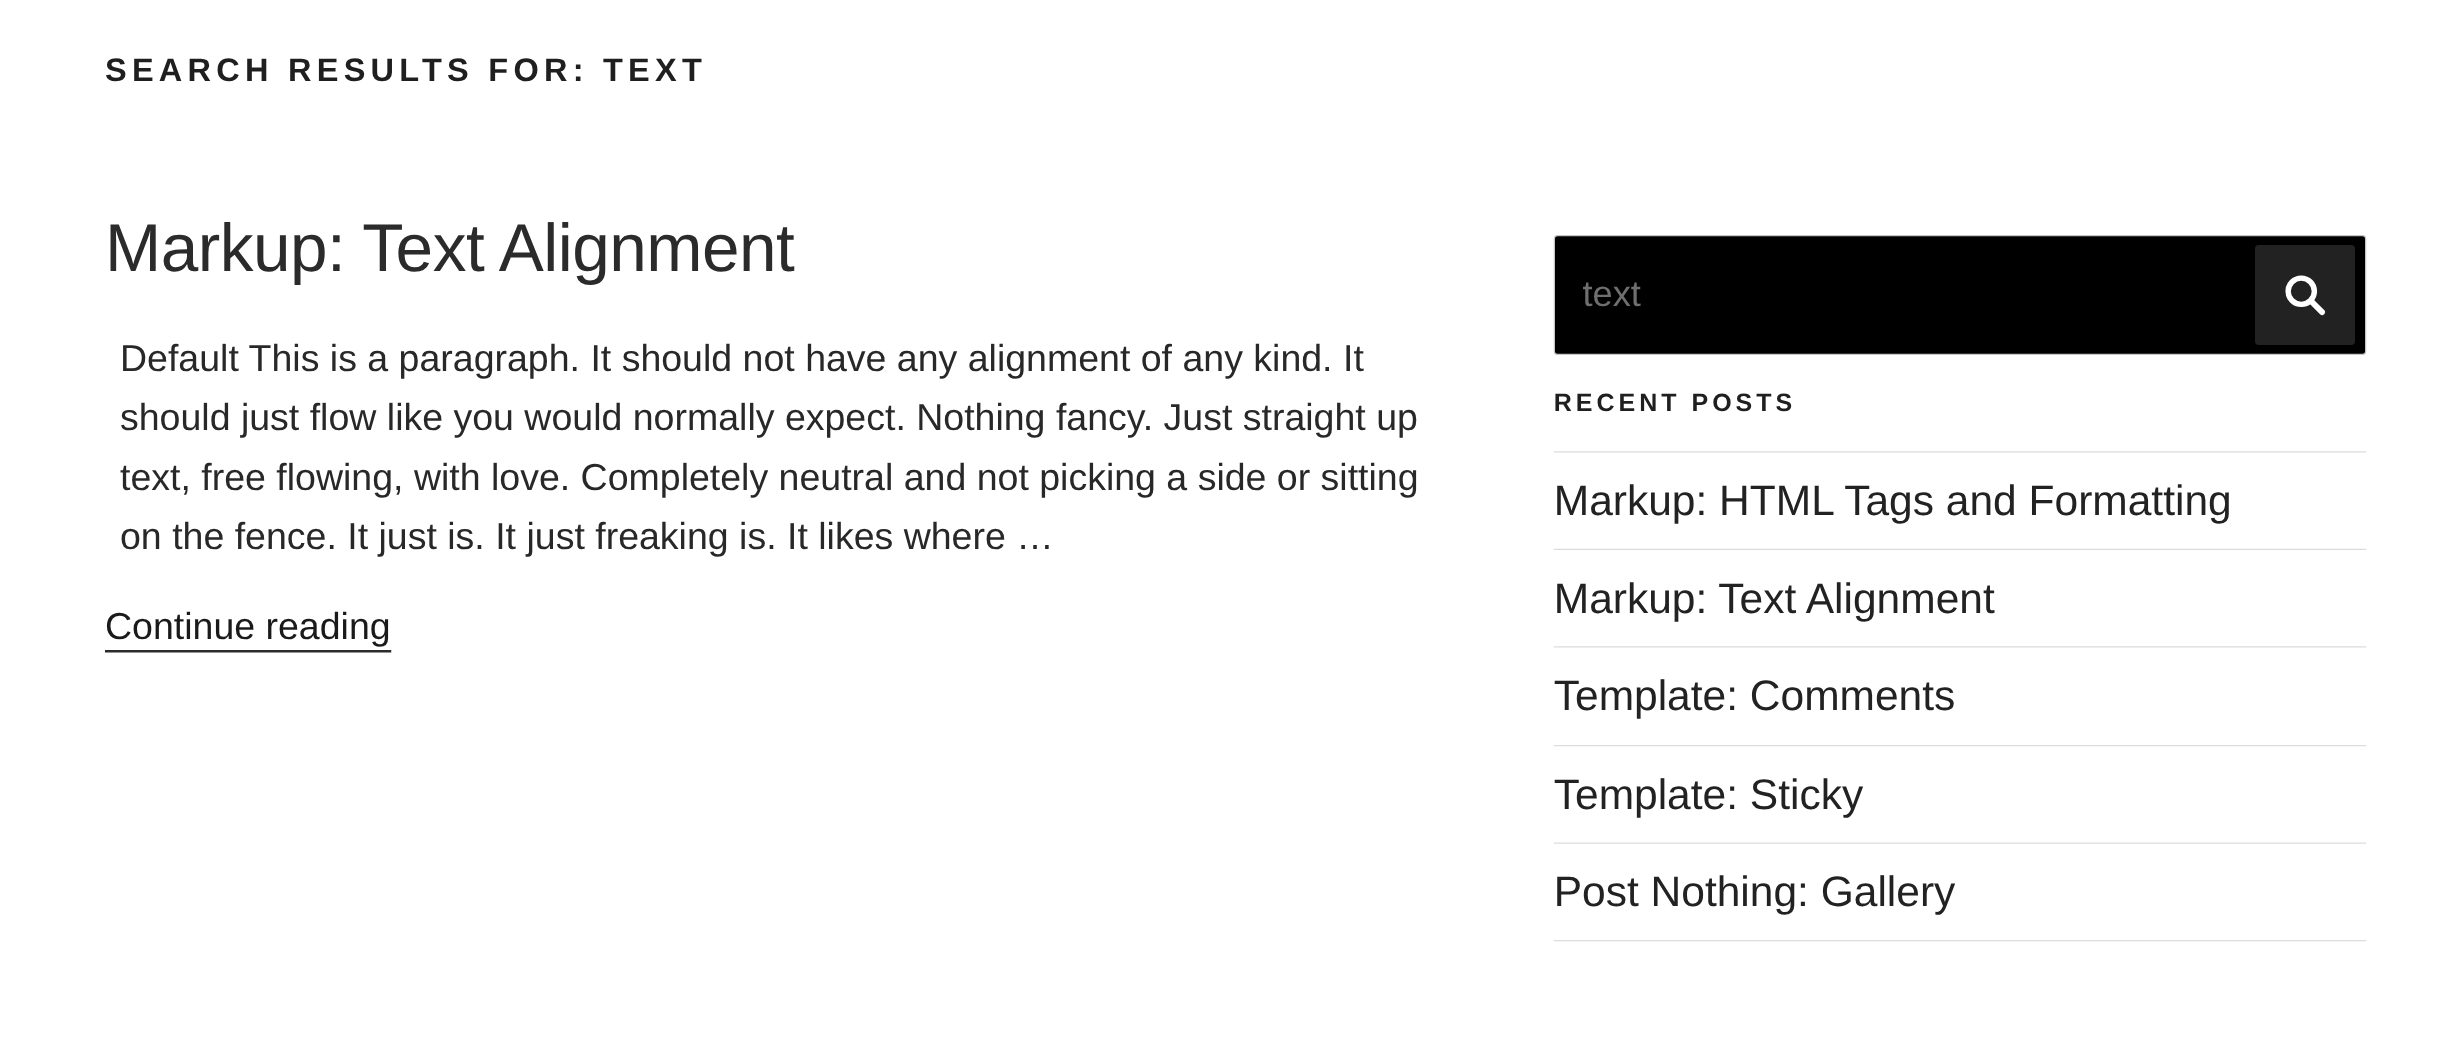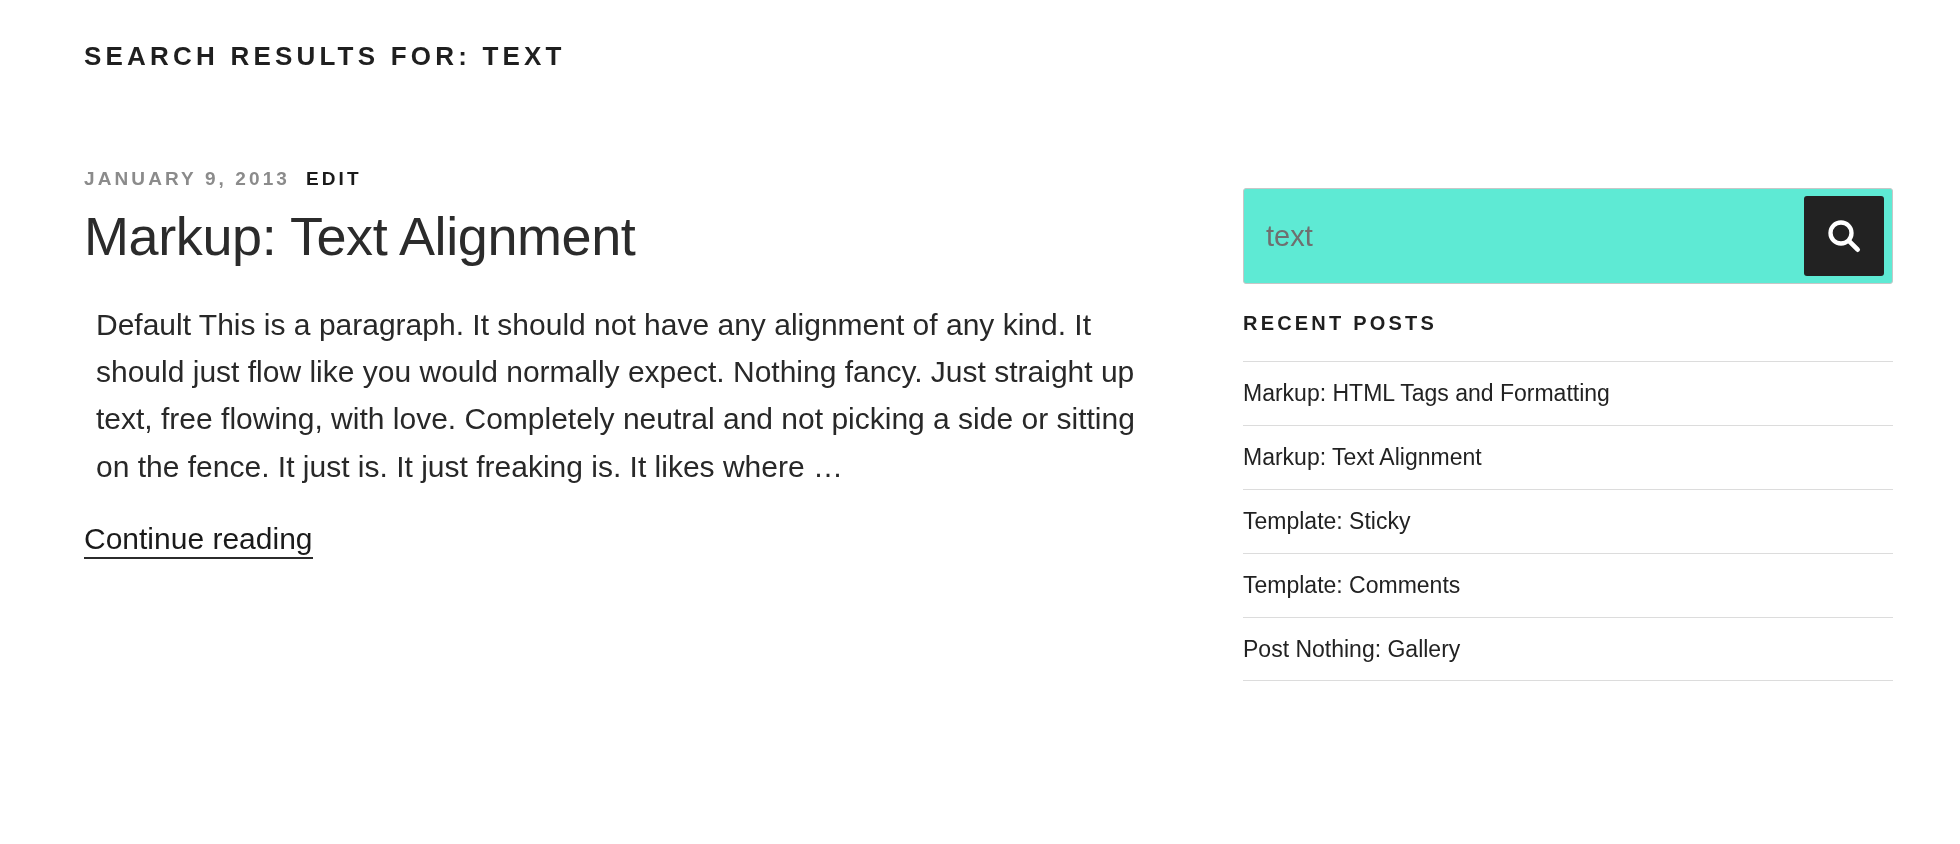--- a/index.html
+++ b/index.html
@@ -113,21 +113,21 @@
     width: 650px;
   }
 
   .search-form {
     position: relative;
     box-sizing: border-box;
     width: 650px;
     height: 96px;
     border: 1px solid #c7c7c7;
     border-radius: 3px;
-    background: #5eead4;
+    background: #000000;
     display: flex;
     align-items: center;
   }
   .search-field {
     flex: 1 1 auto;
     box-sizing: border-box;
     height: 92px;
     border: 0;
     outline: none;
     background: transparent;
@@ -175,42 +175,39 @@
     margin: 0;
     padding: 0;
     border-top: 1px solid #dcdcdc;
   }
   .post-list li {
     border-bottom: 1px solid #dcdcdc;
   }
   .post-list a {
     display: block;
     padding: 17px 0 16px 0;
-    font-size: 23px;
+    font-size: 34px;
     line-height: 1.3;
     color: #222222;
     text-decoration: none;
   }
 </style>
 </head>
 <body>
 
 <div class="page">
 
   <header class="page-header">
     <h1 class="page-title">SEARCH RESULTS FOR: TEXT</h1>
   </header>
 
   <main class="content-area">
 
     <article>
 
-      <div class="entry-meta">
-        <span class="entry-date">JANUARY 9, 2013</span><span class="meta-sep"></span><a class="edit-link" href="#">EDIT</a>
-      </div>
 
       <h2 class="entry-title">
         <a href="#">Markup: Text Alignment</a>
       </h2>
 
       <p class="entry-summary">Default This is a paragraph. It should not have any alignment of any kind. It should just flow like you would normally expect. Nothing fancy. Just straight up text, free flowing, with love. Completely neutral and not picking a side or sitting on the fence. It just is. It just freaking is. It likes where …</p>
 
       <div class="more-link-wrap">
         <a class="more-link" href="#">Continue reading</a>
       </div>
@@ -236,24 +233,24 @@
     <section class="widget">
       <h2 class="widget-title">RECENT POSTS</h2>
       <ul class="post-list">
         <li>
           <a href="#">Markup: HTML Tags and Formatting</a>
         </li>
         <li>
           <a href="#">Markup: Text Alignment</a>
         </li>
         <li>
+          <a href="#">Template: Comments</a>
+        </li>
+        <li>
           <a href="#">Template: Sticky</a>
-        </li>
-        <li>
-          <a href="#">Template: Comments</a>
         </li>
         <li>
           <a href="#">Post Nothing: Gallery</a>
         </li>
       </ul>
     </section>
 
   </aside>
 
 </div>

